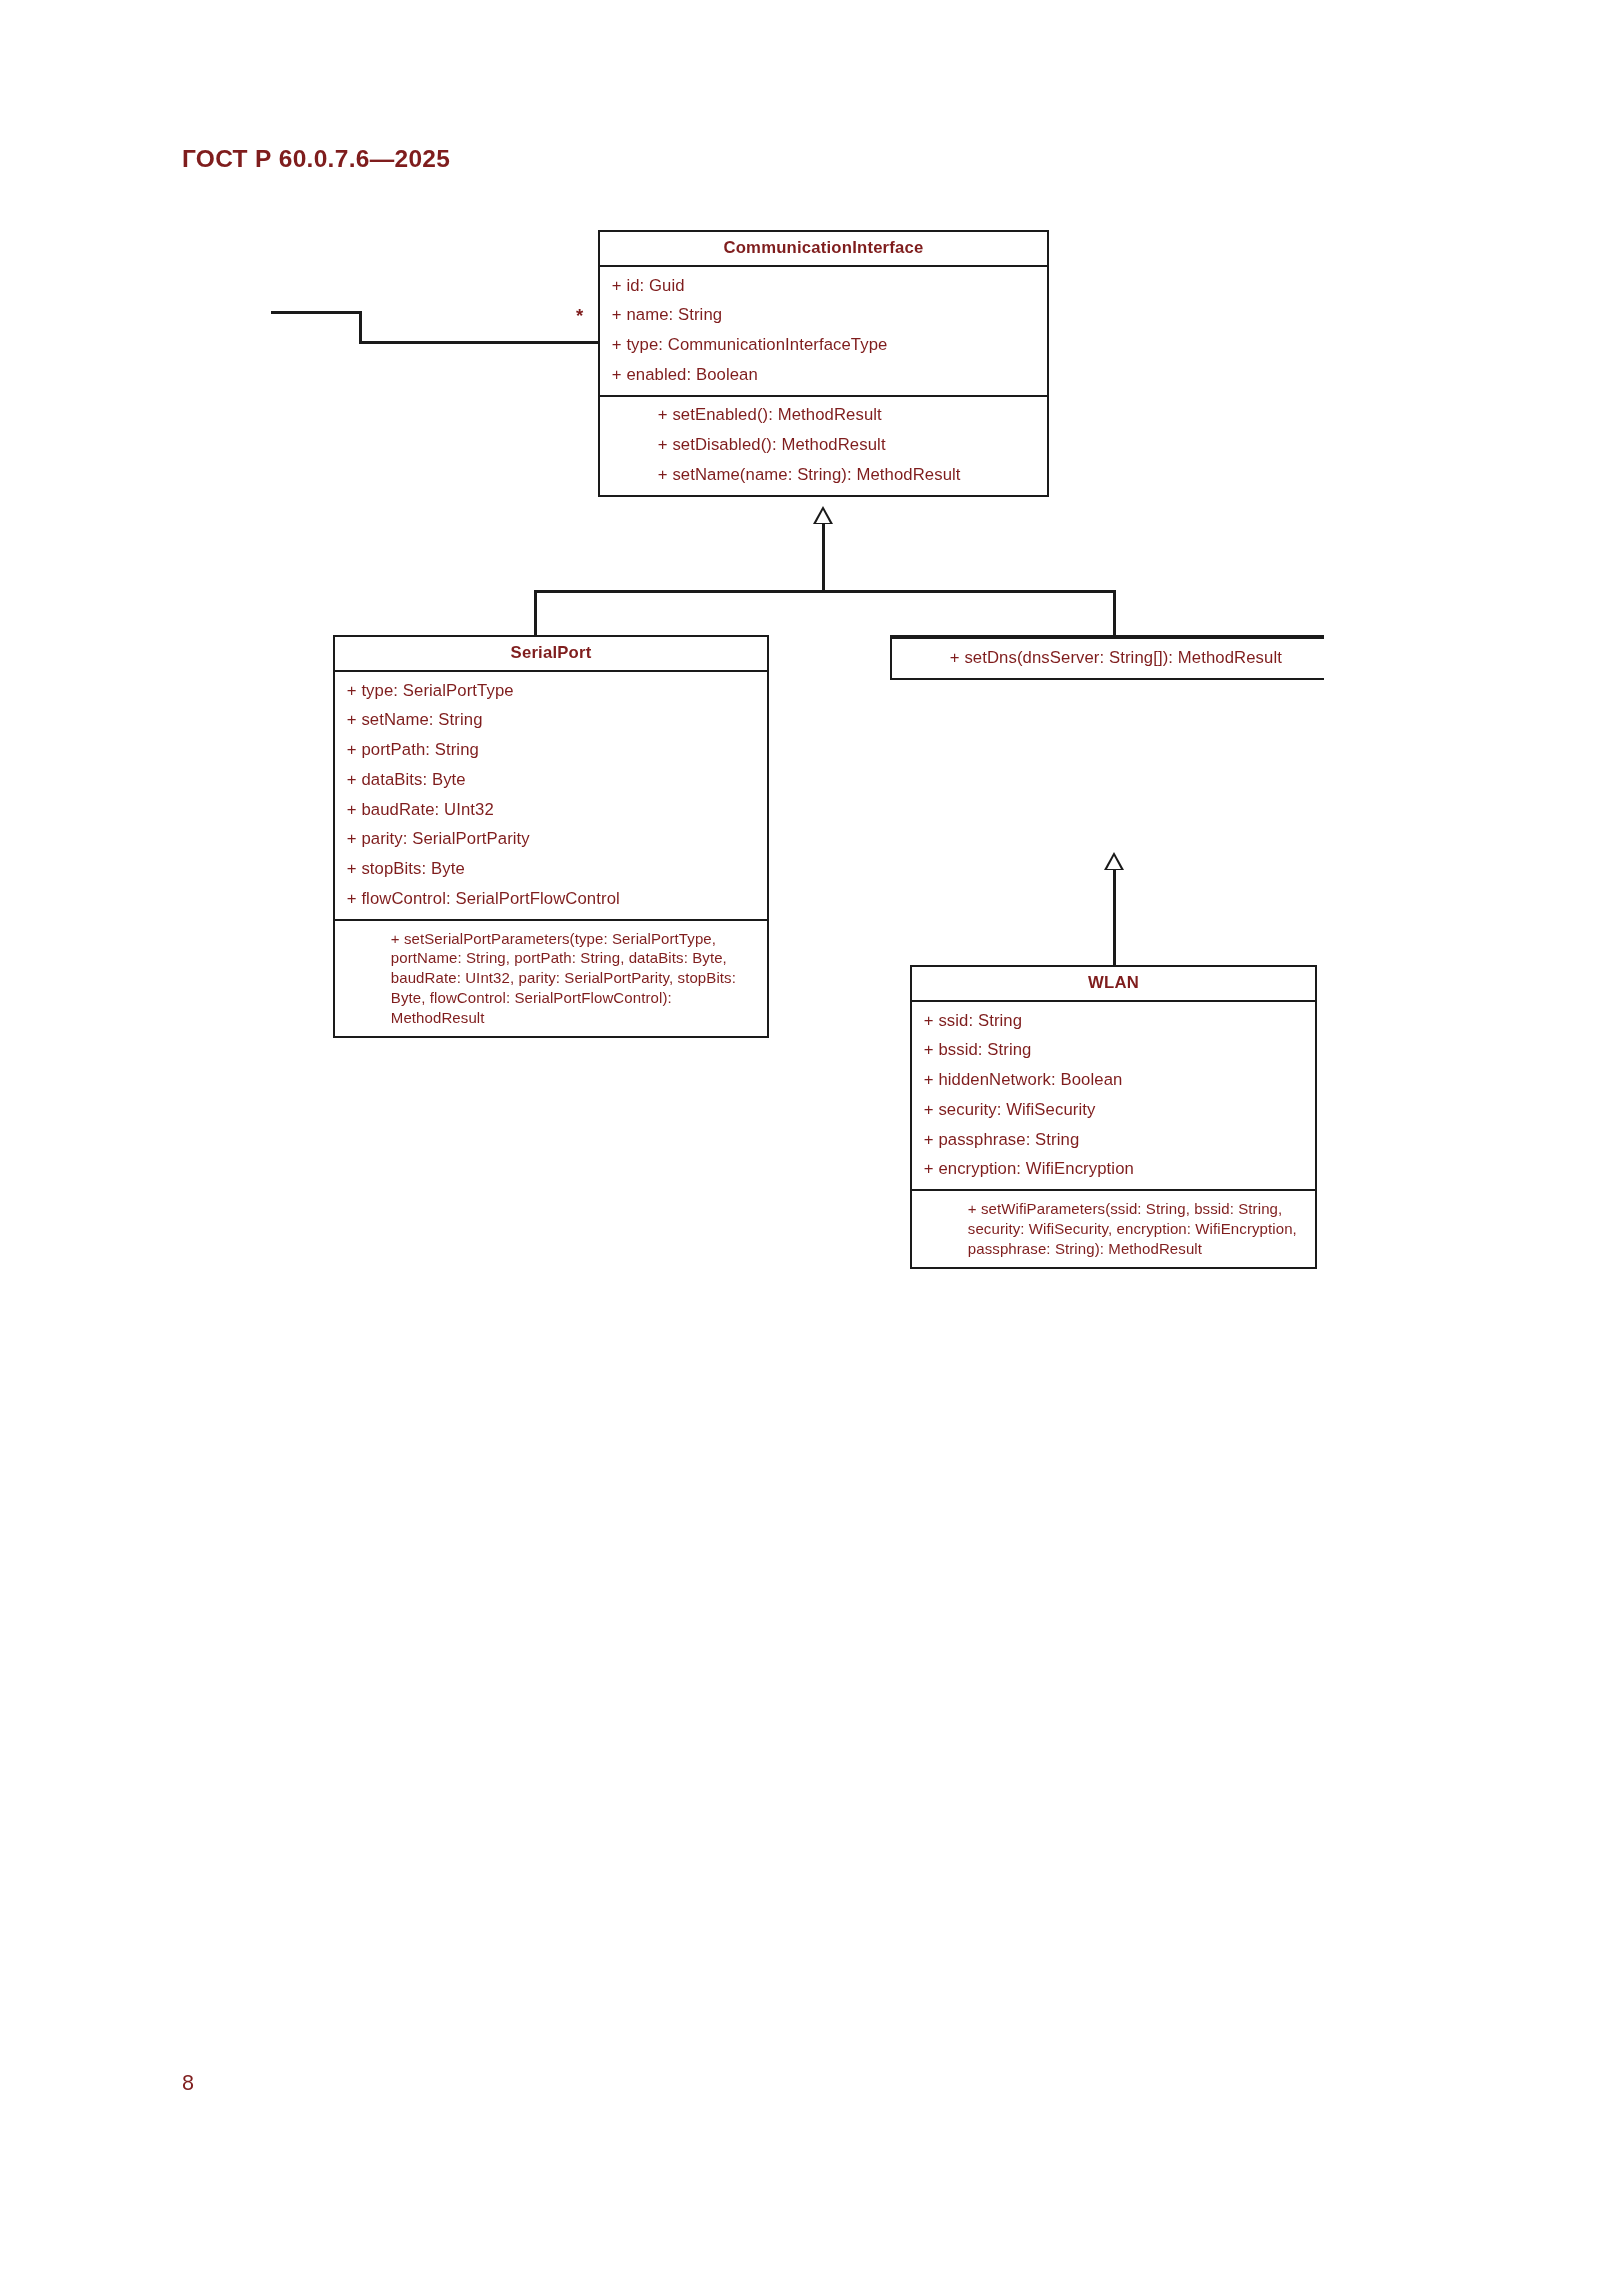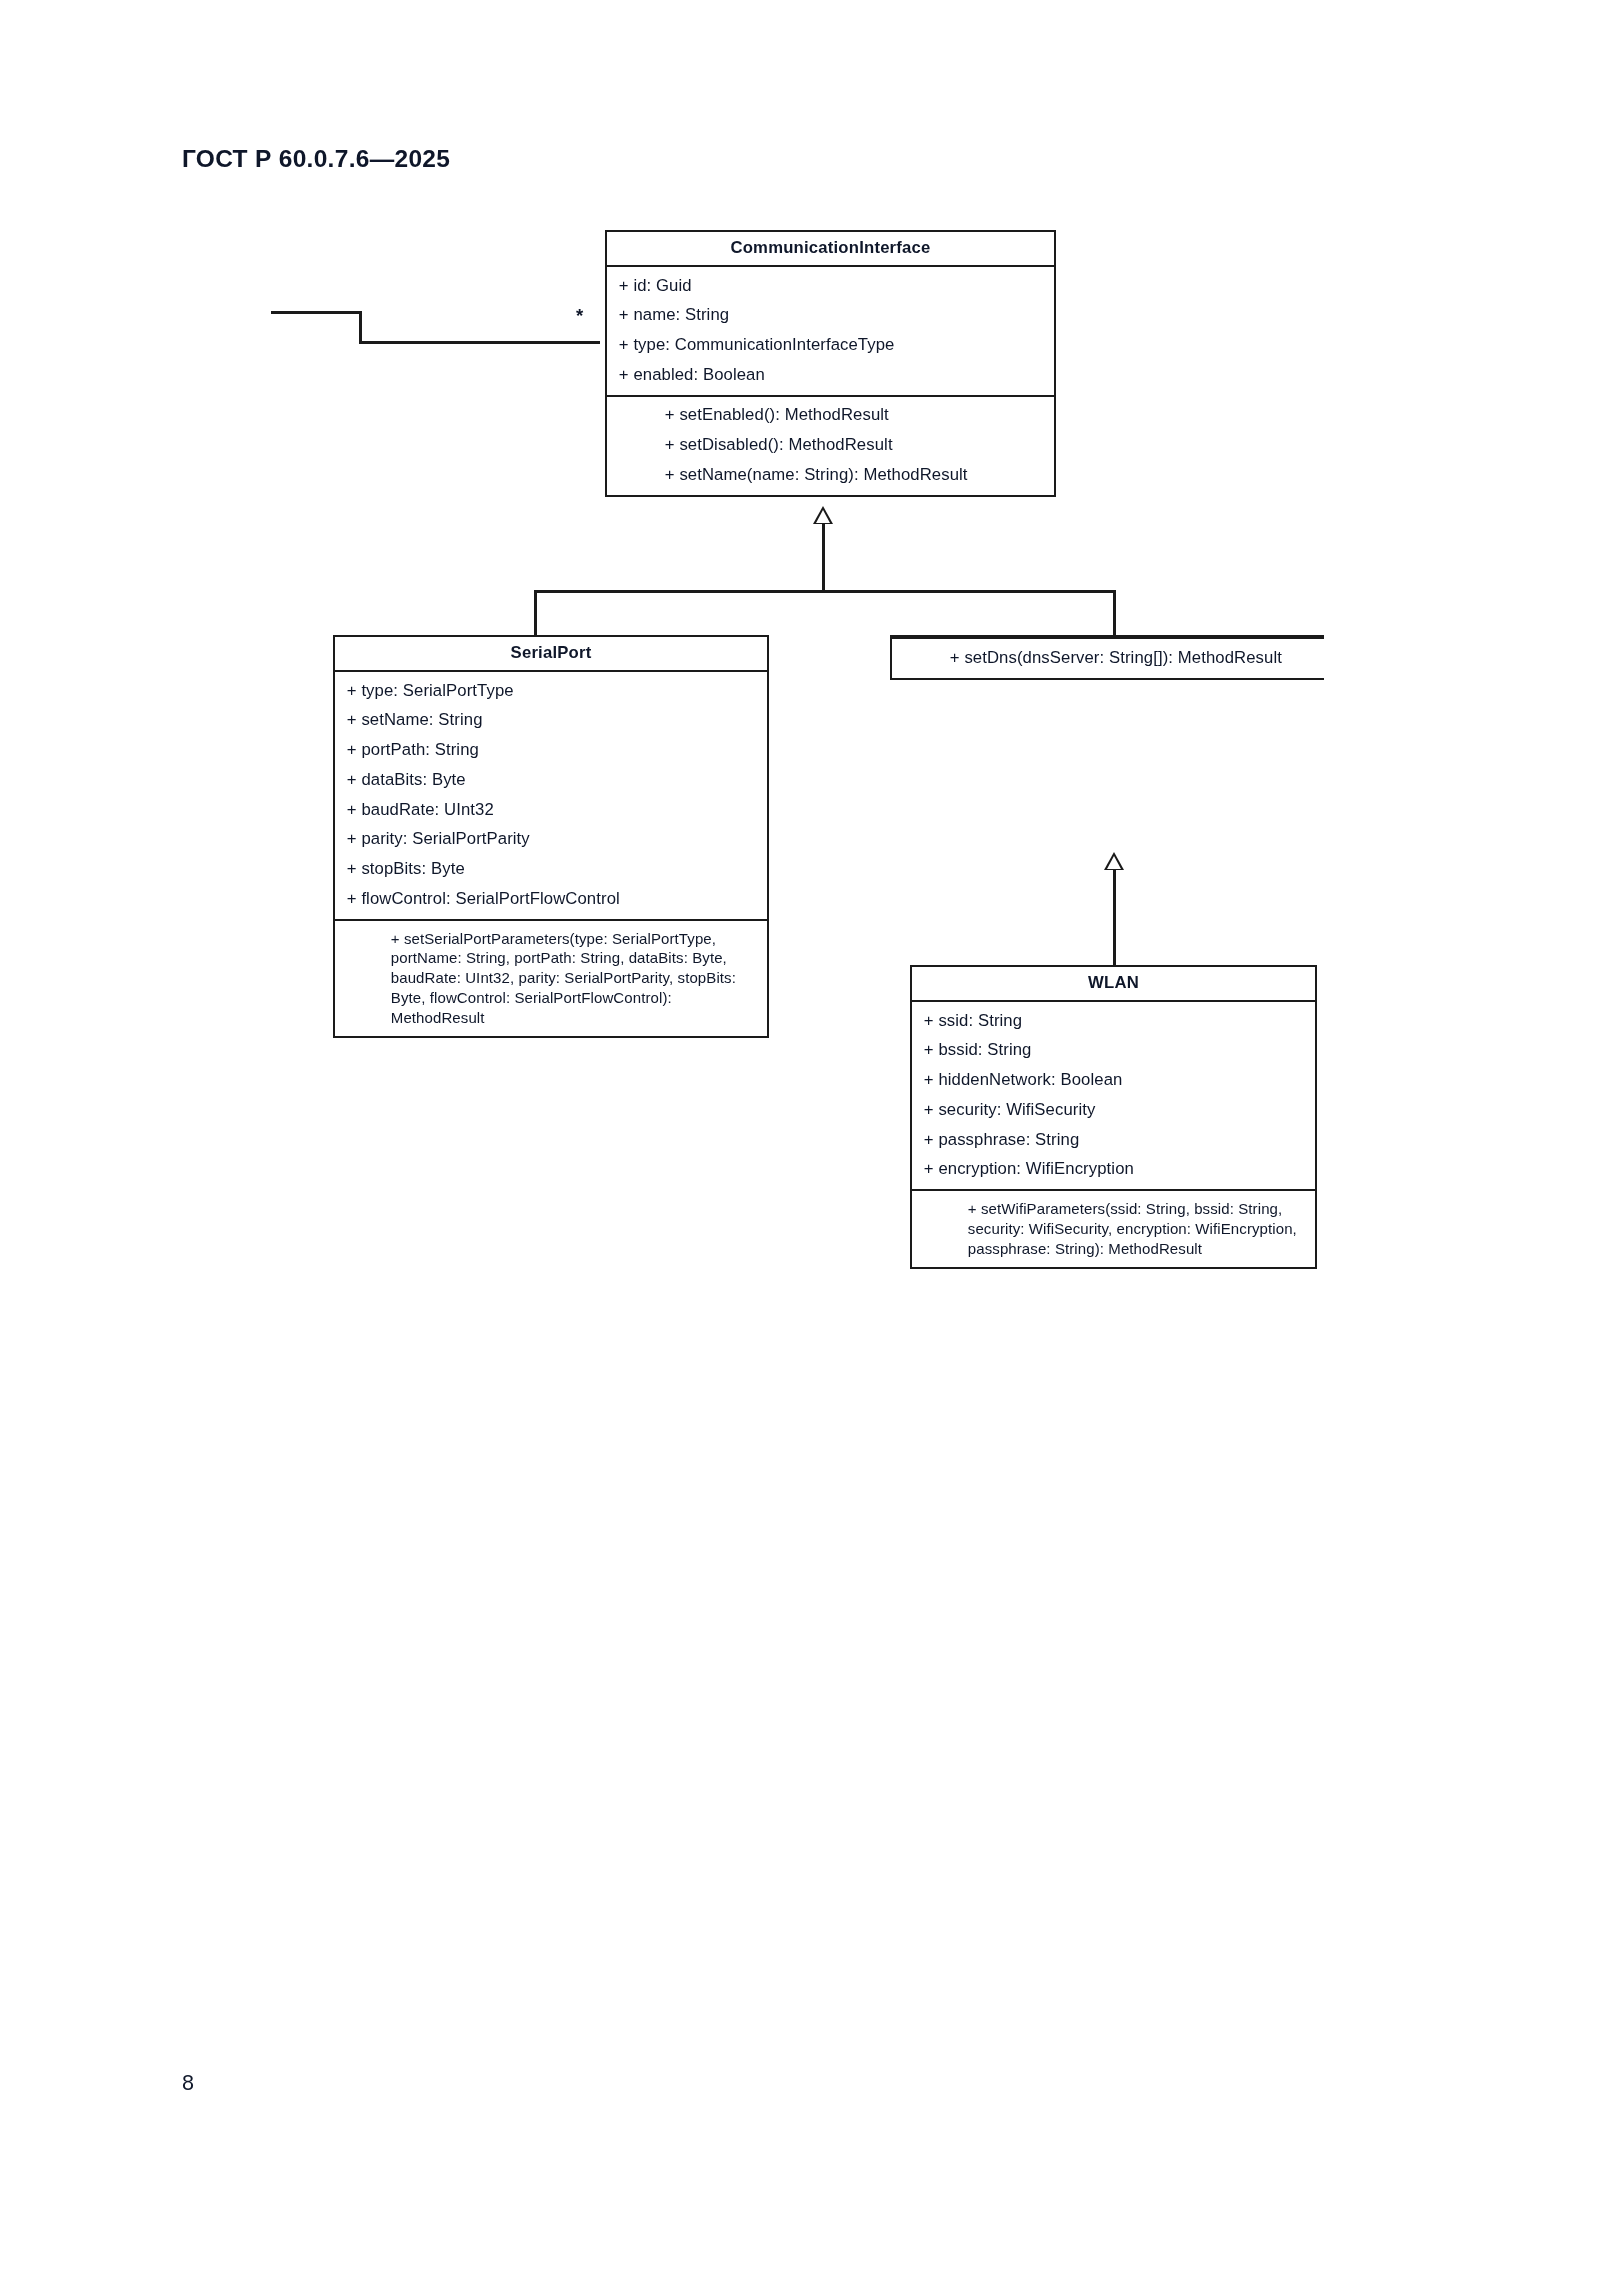--- a/index.html
+++ b/index.html
@@ -6,21 +6,21 @@
     margin: 0;
     padding: 0;
     background: #ffffff;
   }
   .page {
     position: relative;
     width: 1324px;
     height: 2293px;
     background: #ffffff;
     font-family: "Liberation Sans", sans-serif;
-    color: #0f172a;
+    color: #7f1d1d;
     overflow: hidden;
     border-radius: 21px;
   }
 
   
   .doc-header {
     position: absolute;
     left: 182px;
     top: 145px;
     font-size: 24.5px;
@@ -125,21 +125,21 @@
     line-height: 1;
   }
 </style>
 </head>
 <body>
 
 <div class="page">
 
   <div class="doc-header">ГОСТ Р 60.0.7.6—2025</div>
 
-  <div class="uml-class" style="left:598px; top:230px; width:451px;margin-left:7px;">
+  <div class="uml-class" style="left:598px; top:230px; width:451px;">
     <div class="uml-title">CommunicationInterface</div>
     <div class="uml-compartment">
       <div class="uml-row">+ id: Guid</div>
       <div class="uml-row">+ name: String</div>
       <div class="uml-row">+ type: CommunicationInterfaceType</div>
       <div class="uml-row">+ enabled: Boolean</div>
     </div>
     <div class="uml-compartment with-top-border">
       <div class="uml-row">+ setEnabled(): MethodResult</div>
       <div class="uml-row">+ setDisabled(): MethodResult</div>

